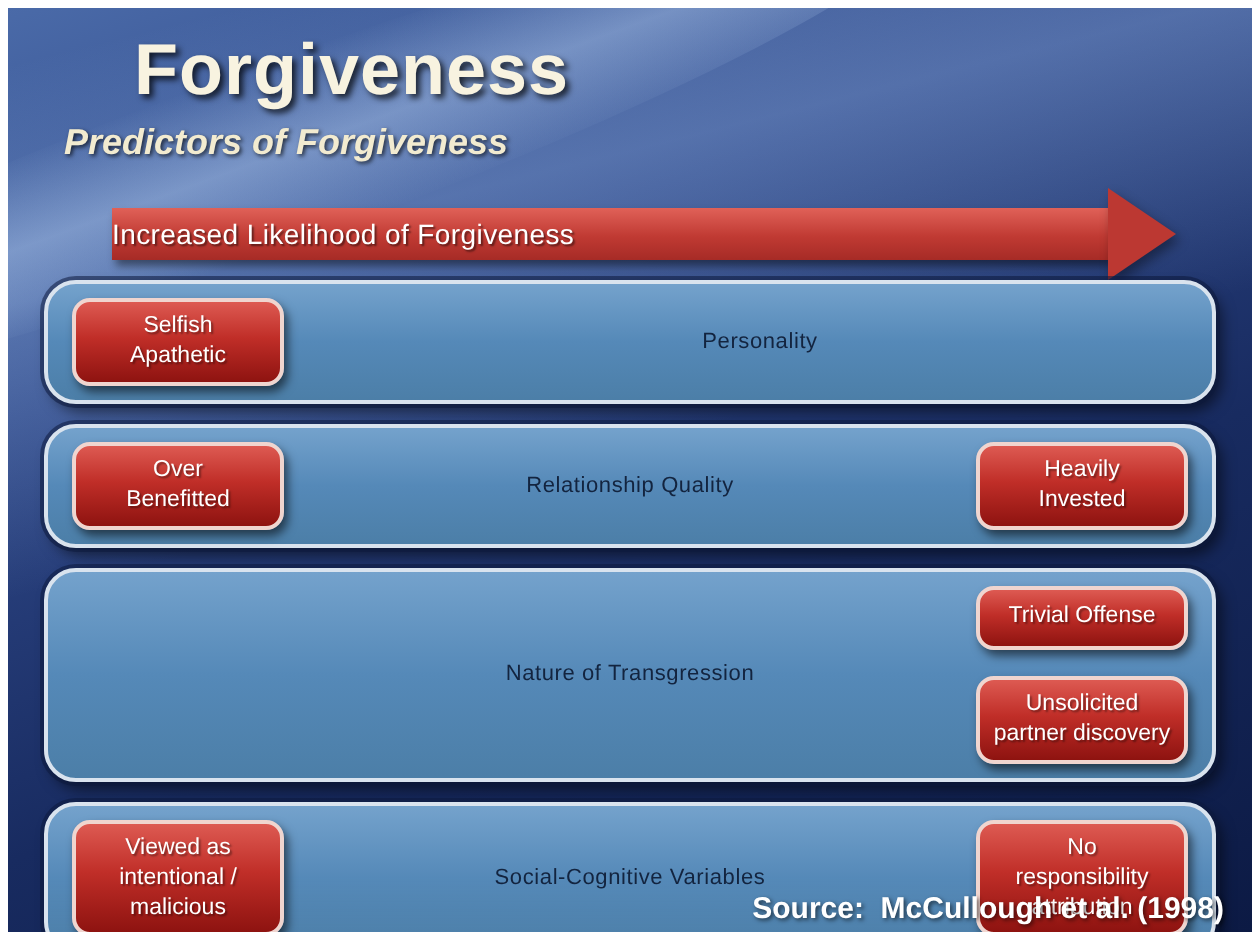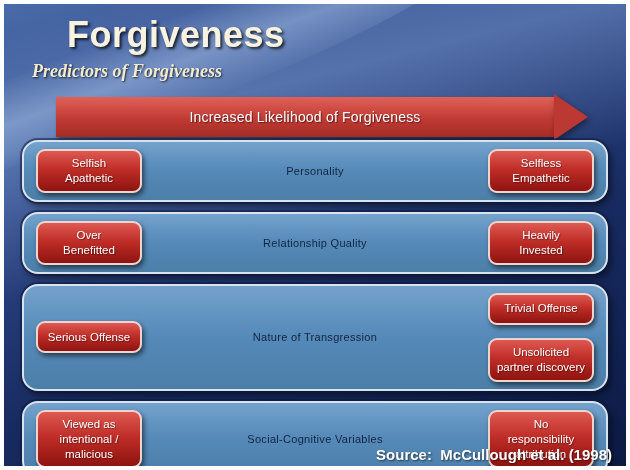--- a/index.html
+++ b/index.html
@@ -31,30 +31,29 @@
     position:absolute; left:26px; top:10px;
     font-size:36px; font-weight:bold; color:#f8f3e0;
     text-shadow:2px 2px 3px rgba(0,0,0,0.75);
     letter-spacing:0.5px;
     margin-left:37px;
   }
   .subtitle {
     position:absolute; left:28px; top:57px;
     font-size:18px; font-weight:bold; font-style:italic; color:#f2ebd0;
     text-shadow:1px 1px 2px rgba(0,0,0,0.7);
-    font-family:Liberation Serif, serif;
   }
   .arrow {
     position:absolute; left:52px; top:90px; height:46px;
     display:flex; align-items:center;
   }
   .arrow-body {
-    width:498px; height:40px;
+    width:498px; height:26px;
     background:linear-gradient(180deg,#e06158 0%, #c03a33 55%, #a62b26 100%);
-    display:flex; align-items:center; justify-content:center;
+    display:flex; align-items:center; 
     box-shadow:2px 3px 4px rgba(0,0,0,0.45);
   }
   .arrow-body span {
     color:#ffffff; font-size:14px; letter-spacing:0.2px;
     text-shadow:1px 1px 1px rgba(0,0,0,0.5);
   }
   .arrow-head {
     width:0; height:0;
     border-top:23px solid transparent;
     border-bottom:23px solid transparent;
@@ -120,41 +119,36 @@
   </div>
 
   <div class="rows">
 
     <div class="row">
       <div class="col">
         <div class="rbox">Selfish
 Apathetic</div>
       </div>
       <div class="center-label">Personality</div>
-      <div class="col">
-        <div class="rbox">Selfless
-Empathetic</div>
-      </div>
     </div>
 
     <div class="row">
       <div class="col">
         <div class="rbox">Over
 Benefitted</div>
       </div>
       <div class="center-label">Relationship Quality</div>
       <div class="col">
         <div class="rbox">Heavily
 Invested</div>
       </div>
     </div>
 
     <div class="row tall">
       <div class="col">
-        <div class="rbox">Serious Offense</div>
       </div>
       <div class="center-label">Nature of Transgression</div>
       <div class="col">
         <div class="rbox">Trivial Offense</div>
         <div class="rbox">Unsolicited
 partner discovery</div>
       </div>
     </div>
 
     <div class="row">

